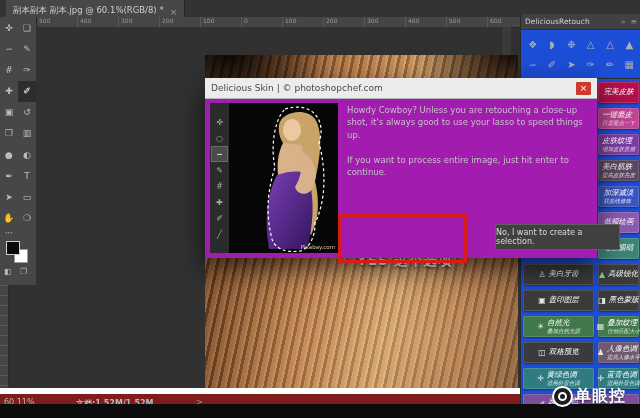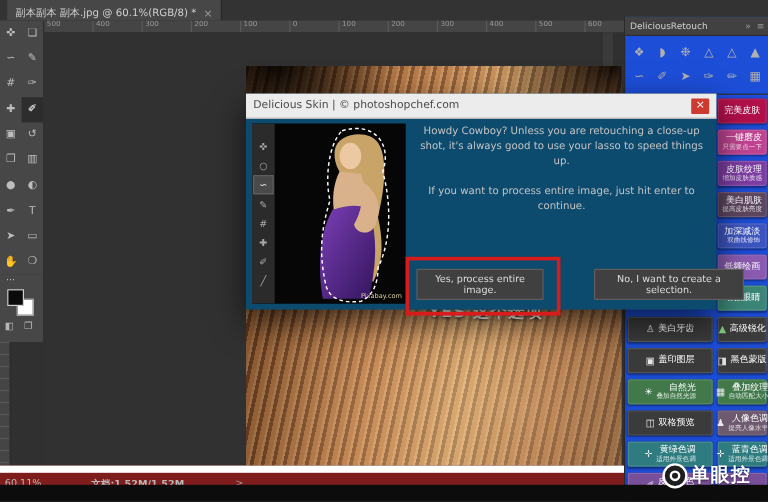--- a/index.html
+++ b/index.html
@@ -37,22 +37,22 @@
       linear-gradient(100deg,#4a2c18 0%,#7a4c2a 18%,#b5794a 40%,#caa06a 62%,#96603a 82%,#5c3a22 100%);}
   .photo::before{content:"";position:absolute;inset:0;
     background:
       radial-gradient(42% 30% at 8% 0%, rgba(8,5,3,.95), transparent 75%),
       radial-gradient(40% 26% at 98% 0%, rgba(8,5,3,.9), transparent 75%);}
   .annotation{position:absolute;left:357px;top:235px;color:#fff;font-weight:bold;font-size:13.5px;line-height:1.25;
               text-shadow:0 1px 3px rgba(0,0,0,.85);letter-spacing:1px;}
   .vscroll{position:absolute;right:0;top:0;width:9px;height:361px;background:#3a3a3a;border-left:1px solid #2c2c2c;}
   .vscroll .thumb{position:absolute;left:1px;top:40px;width:6px;height:120px;background:#565656;border-radius:3px;}
   
-  .dialog{position:absolute;left:205px;top:78px;width:392px;height:180px;background:#0c4a6e;
-          box-shadow:0 10px 26px rgba(0,0,0,.65);z-index:10;text-align:center;}
+  .dialog{position:absolute;left:205px;top:78px;width:392px;height:180px;background:#a21caf;
+          box-shadow:0 10px 26px rgba(0,0,0,.65);z-index:10;}
   .dlg-title{height:20px;background:#ececec;color:#4a4a4a;font-size:9px;display:flex;align-items:center;
              padding:0 6px;border-bottom:1px solid #b5b5b5;}
   .dlg-close{margin-left:auto;width:15px;height:13px;background:#cf3a30;color:#fff;font-size:9px;display:flex;
              align-items:center;justify-content:center;border-radius:1px;cursor:pointer;}
   .mini{position:absolute;left:5px;top:25px;width:128px;height:150px;background:#000;overflow:hidden;}
   .mini-tools{position:absolute;left:0;top:0;width:19px;height:150px;background:#2b2b2b;display:flex;flex-direction:column;
               align-items:center;padding-top:12px;gap:2px;}
   .mtool{width:15px;height:14px;display:flex;align-items:center;justify-content:center;color:#a8a8a8;font-size:8px;}
   .mtool.selected{background:#4a4a4a;outline:1px solid #6a6a6a;color:#fff;}
   .mini svg{position:absolute;left:19px;top:0;}
@@ -72,21 +72,21 @@
   .phead .sp{margin-left:auto;color:#9a9a9a;}
   .pic-grid{display:grid;grid-template-columns:repeat(6,1fr);padding:4px 2px;border-bottom:1px solid #2e2e2e;}
   .pic-grid .pgi{height:20px;display:flex;align-items:center;justify-content:center;color:#b0b0b0;font-size:10px;cursor:pointer;}
   .col{position:absolute;display:flex;flex-direction:column;gap:5px;}
   .col.right{left:77px;top:68px;width:41px;}
   .col.left{left:2px;top:250px;width:71px;}
   .pbtn{height:21px;border-radius:2px;display:flex;align-items:center;justify-content:center;gap:3px;cursor:pointer;
         box-shadow:inset 0 0 0 1px rgba(255,255,255,.14), 0 1px 2px rgba(0,0,0,.4);}
   .pbtn .pic{font-size:8px;line-height:1;}
   .pbtn .pic:empty{display:none;}
-  .pt{display:flex;flex-direction:column;align-items:flex-end;line-height:1.15;}
+  .pt{display:flex;flex-direction:column;align-items:flex-start;line-height:1.15;font-style:italic;}
   .pl{font-size:7.5px;color:#fff;white-space:nowrap;}
   .ps{font-size:5.5px;color:rgba(255,255,255,.82);white-space:nowrap;}
   .ps:empty,.pl:empty{display:none;}
   
   .statusbar{position:absolute;left:0;top:388px;width:520px;height:16px;background:#7f1d1d;border-top:6px solid #ffffff;
              color:#b8b8b8;font-size:8px;z-index:3;}
   .statusbar .z{position:absolute;left:4px;top:4px;}
   .statusbar .d{position:absolute;left:76px;top:4px;font-weight:bold;}
   .statusbar .a{position:absolute;left:196px;top:4px;color:#9a9a9a;cursor:pointer;}
   .blackstrip{position:absolute;left:0;top:404px;width:640px;height:14px;background:#0c0c0c;z-index:4;}
@@ -277,21 +277,20 @@
         <path d="M56,6 C82,-2 98,16 90,40 C98,70 96,100 86,120 C86,136 80,144 72,148 C56,150 44,146 42,132 C36,104 40,84 46,64 C42,48 44,18 56,6 Z" fill="none" stroke="#ffffff" stroke-width="1.2" stroke-dasharray="3 2.5"></path>
       </svg>
       <span class="mini-mark">Pixabay.com</span>
     </div>
 
     <div class="dlg-text">
       <p>Howdy Cowboy? Unless you are retouching a close-up shot, it's always good to use your lasso to speed things up.</p>
       <p>If you want to process entire image, just hit enter to continue.</p>
     </div>
 
-    <div class="dbtn yes">Yes, process entire image.</div>
     <div class="dbtn no">No, I want to create a selection.</div>
     <div class="redbox"></div>
   </div>
 
   <div class="panel">
     <div class="phead">
       <span>DeliciousRetouch</span>
       <span class="sp">»</span>
       <span class="sp" style="margin-left:2px;">≡</span>
     </div>

